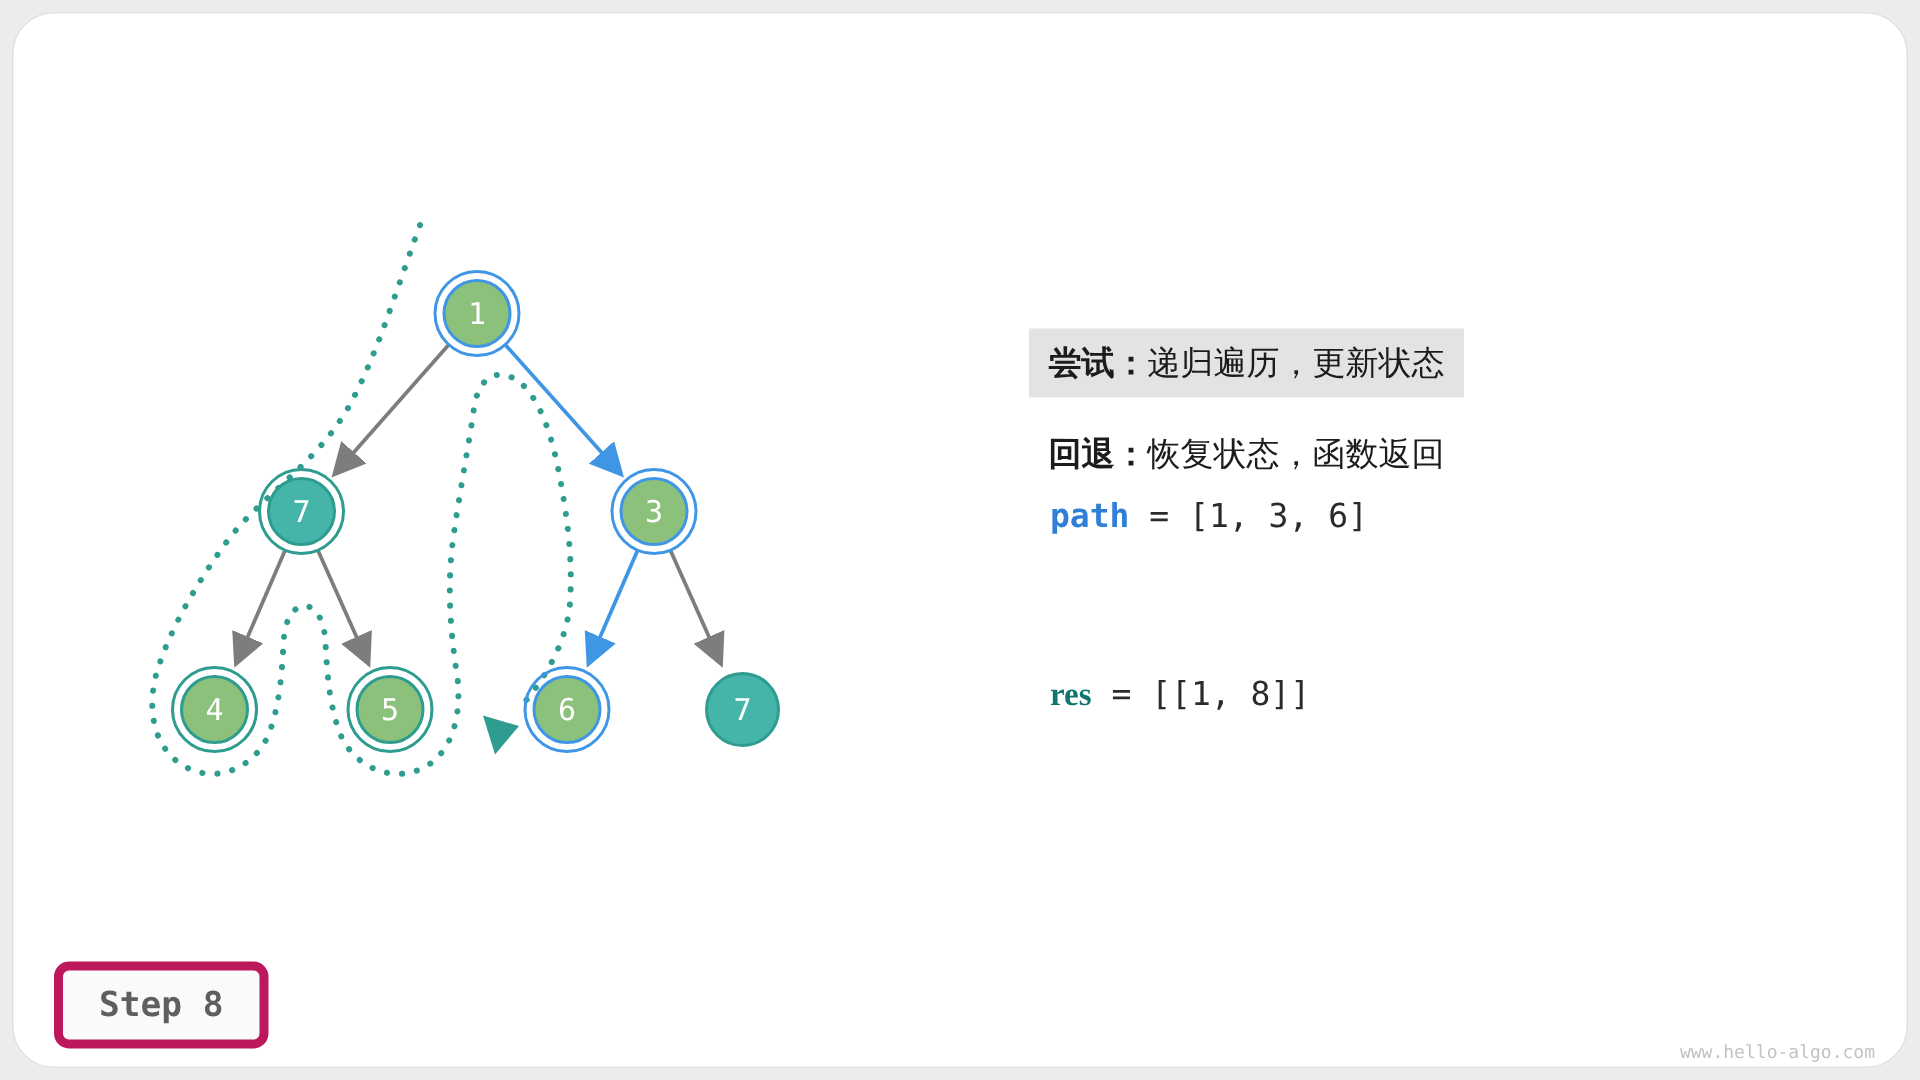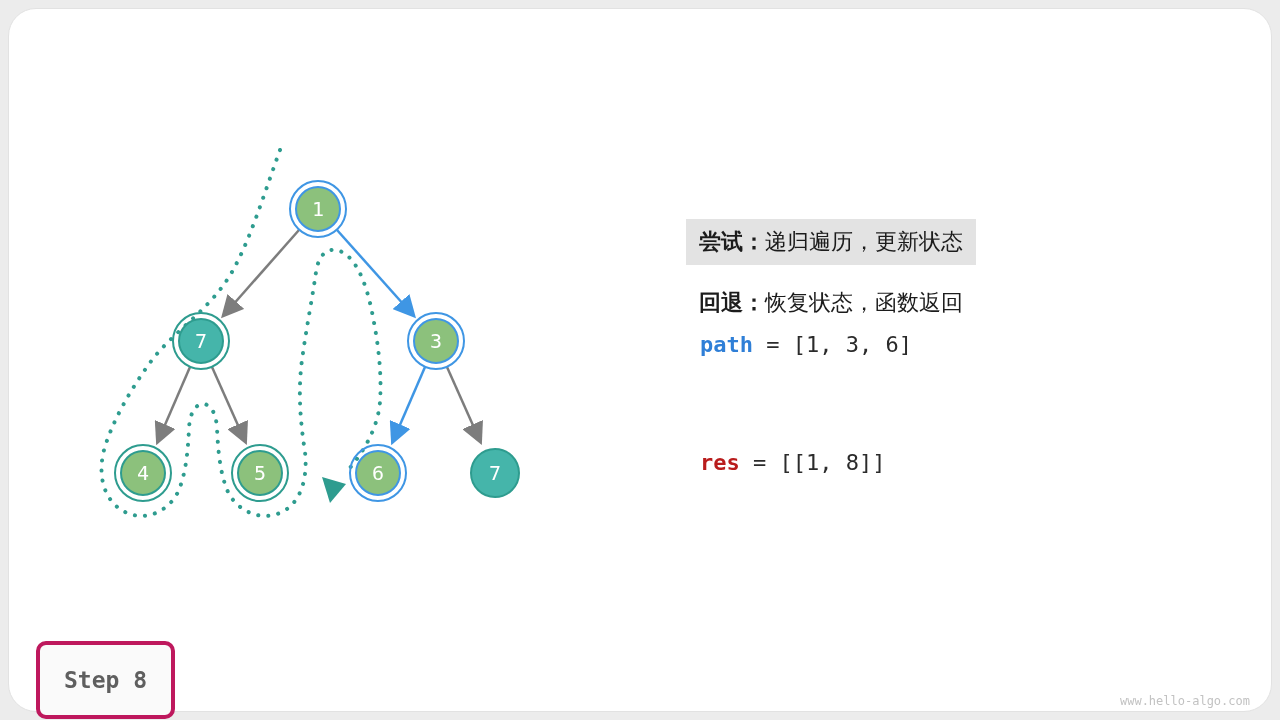--- a/index.html
+++ b/index.html
@@ -40,28 +40,28 @@
   }
   .lbl { font-weight: bold; }
   .code-line {
     position: absolute;
     font-family: "DejaVu Sans Mono", monospace;
     font-size: 22px;
     color: #2b2b2b;
     white-space: nowrap;
   }
   .var-blue { color: #2f7fd7; font-weight: bold; }
-  .var-teal { color: #b91c1c; font-weight: bold; }
+  .var-teal { color: #0f766e; font-weight: bold; font-family: Liberation Serif, serif; }
   .step-box {
     position: absolute;
     left: 36px; top: 641px;
     background: #fafafa;
-    border: 4px solid #be185d;
+    border: 6px solid #be185d;
     border-radius: 10px;
-    padding: 22px 24px;
+    padding: 10px 24px;
     font-family: "DejaVu Sans Mono", monospace;
     font-size: 23px;
     font-weight: bold;
     color: #5f5f5f;
   }
   .watermark {
     position: absolute;
     right: 30px; bottom: 12px;
     font-family: "DejaVu Sans Mono", monospace;
     font-size: 12px;

